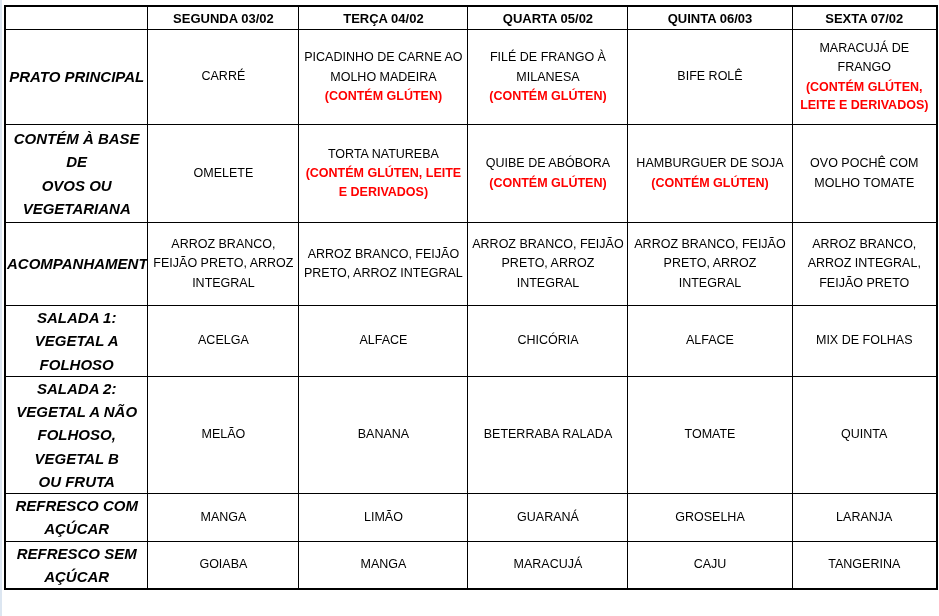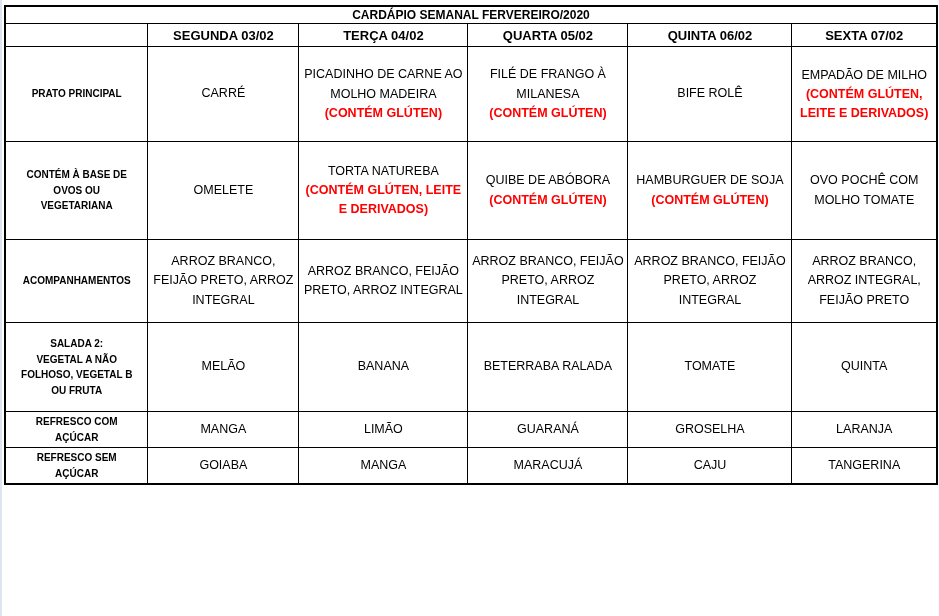--- a/index.html
+++ b/index.html
@@ -42,25 +42,26 @@
     padding: 0;
   }
   .corner-th { width: 142px; }
   .day-th {
     font-size: 13px;
     font-weight: bold;
     height: 22px;
     padding: 0 2px;
   }
   .row-label {
-    font-size: 10px;
+    font-size: 15px;
     font-weight: bold;
     padding: 0 1px;
     line-height: 1.55;
     white-space: pre-line;
+    font-style: italic;
   }
   td.menu-cell { padding: 1px 3px; }
   .cell-text {
     font-size: 12.5px;
     font-weight: normal;
     line-height: 1.55;
   }
   .cell-note {
     font-size: 12.5px;
     font-weight: bold;
@@ -85,29 +86,26 @@
 <table class="menu">
   <colgroup>
     <col style="width:142px">
     <col style="width:150px">
     <col style="width:168px">
     <col style="width:159px">
     <col style="width:163px">
     <col style="width:144px">
   </colgroup>
   <thead>
-    <tr>
-      <th class="title-cell" colspan="6">CARDÁPIO SEMANAL FERVEREIRO/2020</th>
-    </tr>
     <tr id="header-row">
       <th class="corner-th day-th"></th>
     <th class="day-th">SEGUNDA 03/02</th>
         <th class="day-th">TERÇA 04/02</th>
         <th class="day-th">QUARTA 05/02</th>
-        <th class="day-th">QUINTA 06/02</th>
+        <th class="day-th">QUINTA 06/03</th>
         <th class="day-th">SEXTA 07/02</th>
       </tr>
   </thead>
   <tbody id="menu-body">
       <tr class="r0">
         <th class="row-label">PRATO PRINCIPAL</th>
         <td class="menu-cell">
           <div class="cell-text">CARRÉ</div>
         </td>
         <td class="menu-cell">
@@ -115,21 +113,21 @@
           <div class="cell-note">(CONTÉM GLÚTEN)</div>
         </td>
         <td class="menu-cell">
           <div class="cell-text">FILÉ DE FRANGO À MILANESA</div>
           <div class="cell-note">(CONTÉM GLÚTEN)</div>
         </td>
         <td class="menu-cell">
           <div class="cell-text">BIFE ROLÊ</div>
         </td>
         <td class="menu-cell">
-          <div class="cell-text">EMPADÃO  DE MILHO</div>
+          <div class="cell-text">MARACUJÁ  DE FRANGO</div>
           <div class="cell-note">(CONTÉM GLÚTEN, LEITE E DERIVADOS)</div>
         </td>
       </tr>
       <tr class="r1">
         <th class="row-label">CONTÉM À BASE DE
 OVOS OU
 VEGETARIANA</th>
         <td class="menu-cell">
           <div class="cell-text">OMELETE</div>
         </td>
@@ -158,20 +156,39 @@
           <div class="cell-text">ARROZ BRANCO, FEIJÃO PRETO, ARROZ INTEGRAL</div>
         </td>
         <td class="menu-cell">
           <div class="cell-text">ARROZ BRANCO, FEIJÃO PRETO, ARROZ INTEGRAL</div>
         </td>
         <td class="menu-cell">
           <div class="cell-text">ARROZ BRANCO, FEIJÃO PRETO, ARROZ INTEGRAL</div>
         </td>
         <td class="menu-cell">
           <div class="cell-text">ARROZ BRANCO, ARROZ INTEGRAL, FEIJÃO PRETO</div>
+        </td>
+      </tr>
+      <tr class="r4">
+        <th class="row-label">SALADA 1:
+VEGETAL A FOLHOSO</th>
+        <td class="menu-cell">
+          <div class="cell-text">ACELGA</div>
+        </td>
+        <td class="menu-cell">
+          <div class="cell-text">ALFACE</div>
+        </td>
+        <td class="menu-cell">
+          <div class="cell-text">CHICÓRIA</div>
+        </td>
+        <td class="menu-cell">
+          <div class="cell-text">ALFACE</div>
+        </td>
+        <td class="menu-cell">
+          <div class="cell-text">MIX DE FOLHAS</div>
         </td>
       </tr>
       <tr class="r5">
         <th class="row-label">SALADA 2:
 VEGETAL A NÃO
 FOLHOSO, VEGETAL B
 OU FRUTA</th>
         <td class="menu-cell">
           <div class="cell-text">MELÃO</div>
         </td>

